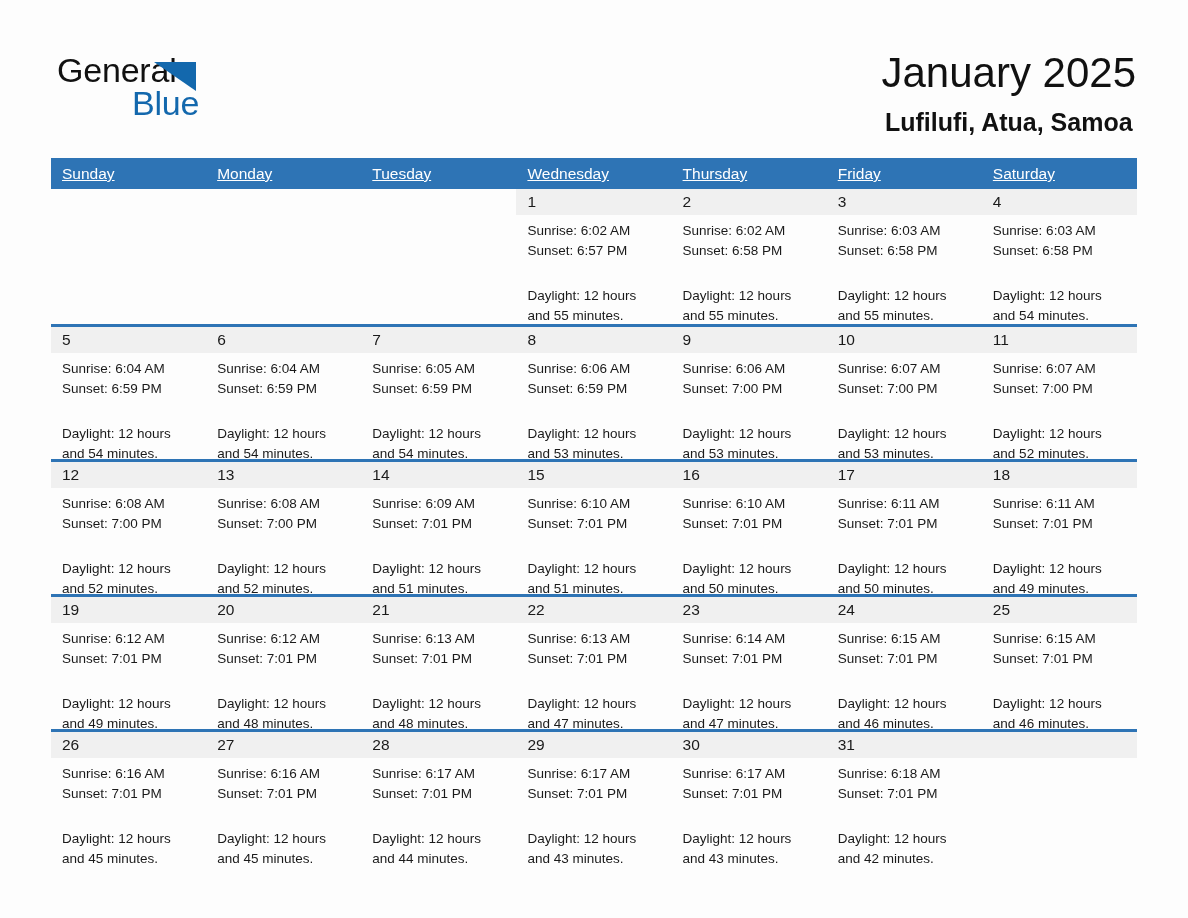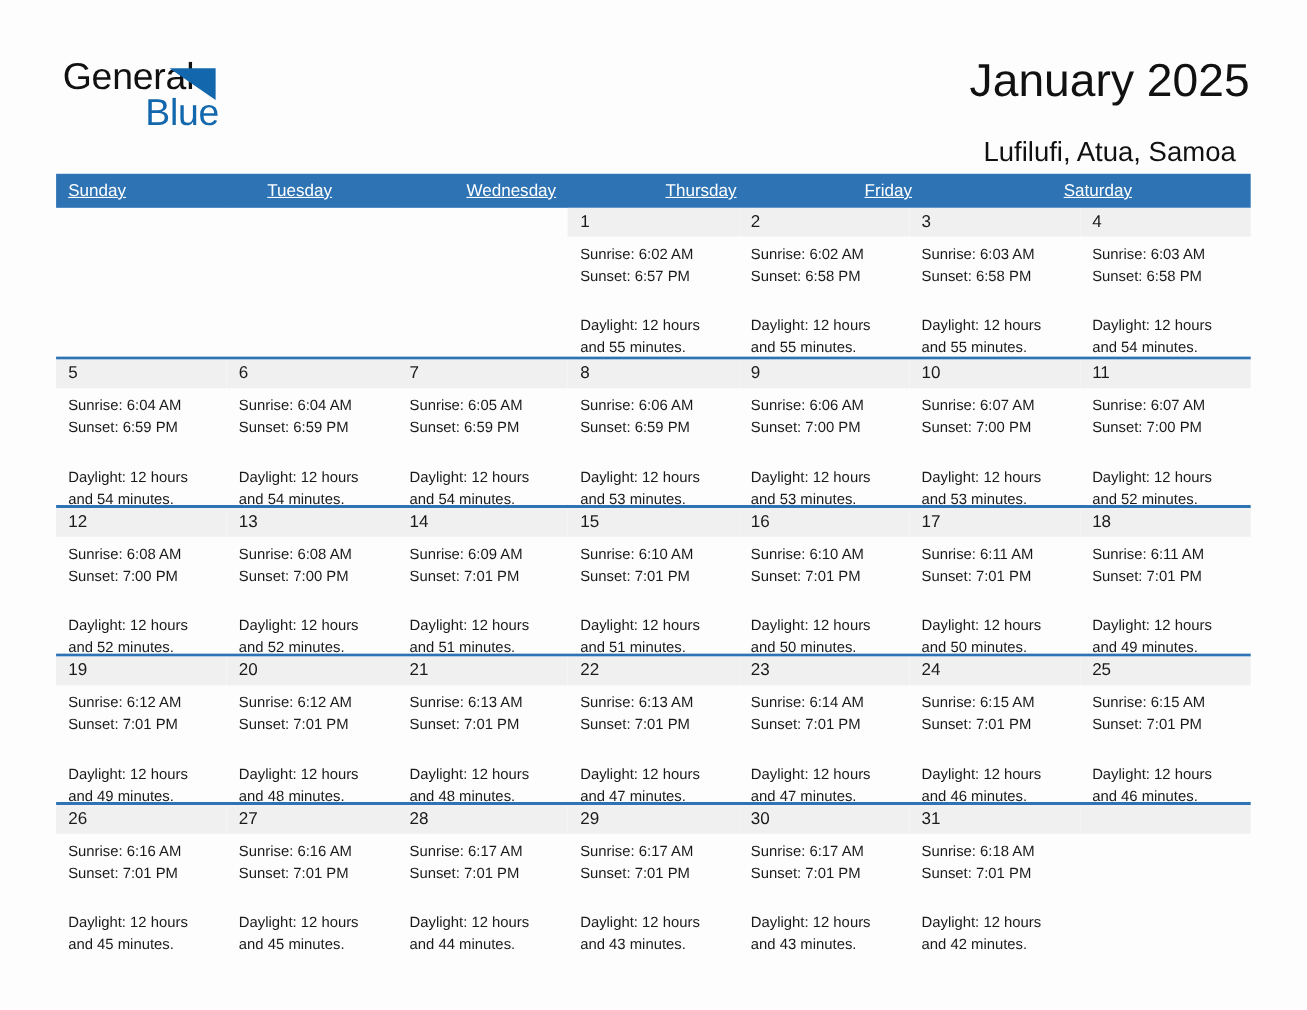--- a/index.html
+++ b/index.html
@@ -76,23 +76,23 @@
     font-size: 42px;
     line-height: 50px;
     font-weight: normal;
     color: #111111;
     margin: 0;
     white-space: nowrap;
   }
   .cal-subtitle {
     font-size: 25px;
     line-height: 32px;
-    font-weight: normal;
+    font-weight: bold;
     color: #111111;
-    margin: 24px 0 0 0;
+    margin: 8px 0 0 0;
     white-space: nowrap;
   }
 
   
   .calendar {
     position: absolute;
     left: 51px;
     top: 158px;
     width: 1086px;
   }
@@ -178,20 +178,21 @@
       <h1 class="cal-title">January 2025</h1>
       <h2 class="cal-subtitle">Lufilufi, Atua, Samoa</h2>
     </div>
 
   </div>
 
   <div class="calendar">
 
     <div class="weekday-row">
       <div class="weekday">Sunday</div>
+      <div class="weekday">Monday</div>
       <div class="weekday">Tuesday</div>
       <div class="weekday">Wednesday</div>
       <div class="weekday">Thursday</div>
       <div class="weekday">Friday</div>
       <div class="weekday">Saturday</div>
     </div>
 
     <div id="weeks-container">
         <div class="week-row first">
           <div class="day-cell blank">

